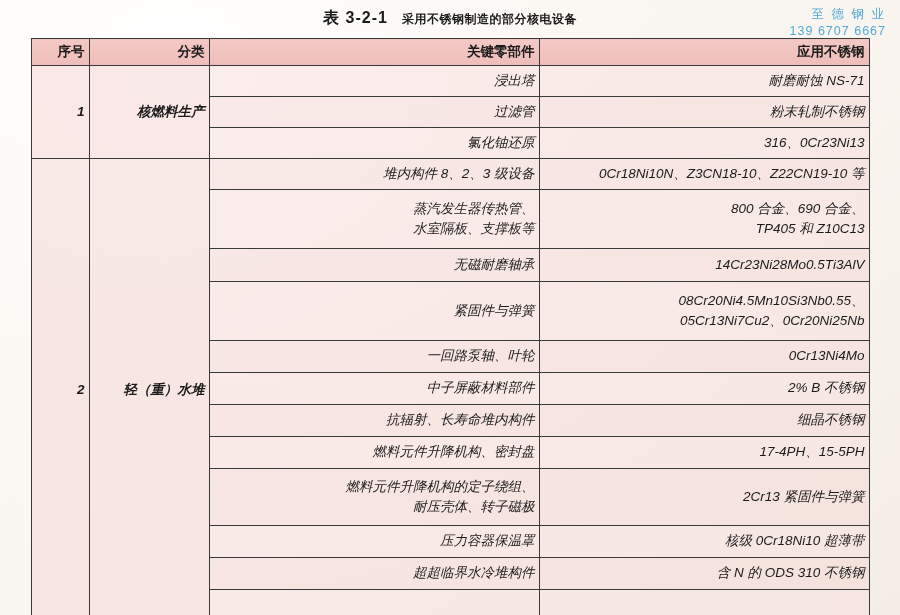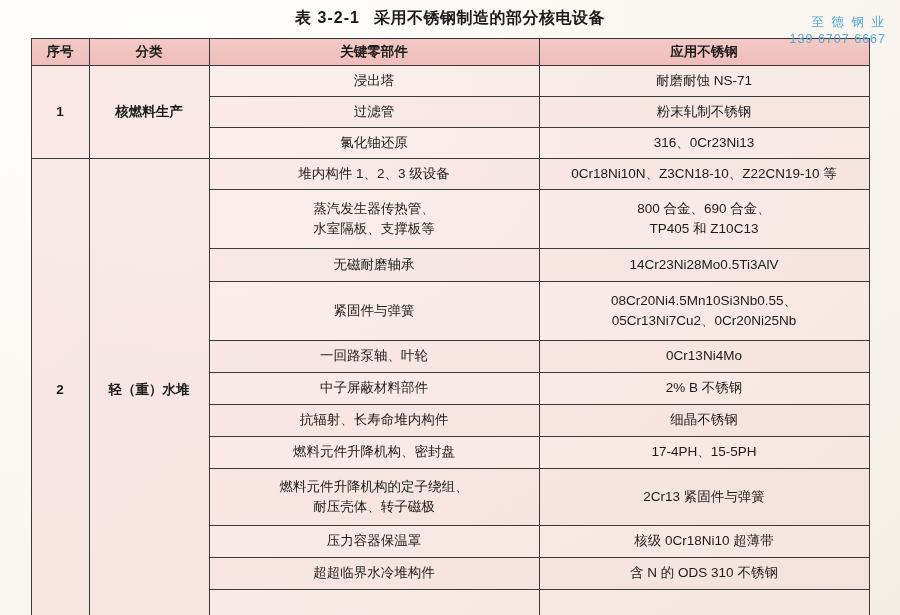--- a/index.html
+++ b/index.html
@@ -36,60 +36,61 @@
     height: 26px;
   }
   .title-num {
     font-weight: bold;
     font-size: 16px;
     letter-spacing: 1px;
     margin-right: 14px;
   }
   .title-text {
     font-weight: bold;
-    font-size: 16px;
+    font-size: 12px;
     letter-spacing: 0.5px;
   }
   .watermark {
     position: absolute;
     right: 14px;
-    top: 14px;
+    top: 6px;
     text-align: right;
     color: #49a7d6;
     line-height: 1.35;
     font-size: 12.5px;
     letter-spacing: 2px;
     opacity: 0.95;
   }
   .watermark .wm-phone {
     letter-spacing: 1px;
   }
 
   table.main {
     border-collapse: collapse;
     margin: 4px auto 0 auto;
     width: 838px;
     table-layout: fixed;
   }
   table.main td, table.main th {
     border: 1px solid #3a3a3a;
-    text-align: center;
+    text-align: right;
     vertical-align: middle;
     font-size: 13.5px;
     padding: 0 4px;
     line-height: 1.5;
   }
   thead th {
     background: linear-gradient(180deg, #f3c9c6 0%, #efbdb9 100%);
     font-weight: bold;
     height: 26px;
     font-size: 14px;
   }
   tbody td {
     background: rgba(247, 224, 222, 0.55);
+    font-style: italic;
   }
   tbody tr:nth-child(even) td {
     background: rgba(243, 214, 212, 0.5);
   }
   td.group-no, td.group-cat {
     font-weight: bold;
     font-size: 15px;
     background: rgba(245, 219, 217, 0.6);
   }
   td.part {
@@ -152,21 +153,21 @@
         <td class="steel">粉末轧制不锈钢</td>
       </tr>
       <tr>
         <td class="part" style="height:30px">氯化铀还原</td>
         <td class="steel">316、0Cr23Ni13</td>
       </tr>
 
       <tr>
         <td class="group-no" rowspan="12">2</td>
         <td class="group-cat" rowspan="12">轻（重）水堆</td>
-        <td class="part" style="height:30px">堆内构件 1、2、3 级设备</td>
+        <td class="part" style="height:30px">堆内构件 8、2、3 级设备</td>
         <td class="steel">0Cr18Ni10N、Z3CN18-10、Z22CN19-10 等</td>
       </tr>
       <tr>
         <td class="part two-line" style="height:58px">
           <span>蒸汽发生器传热管、</span>
           <span>水室隔板、支撑板等</span>
         </td>
         <td class="steel two-line">
           <span>800 合金、690 合金、</span>
           <span>TP405 和 Z10C13</span>

